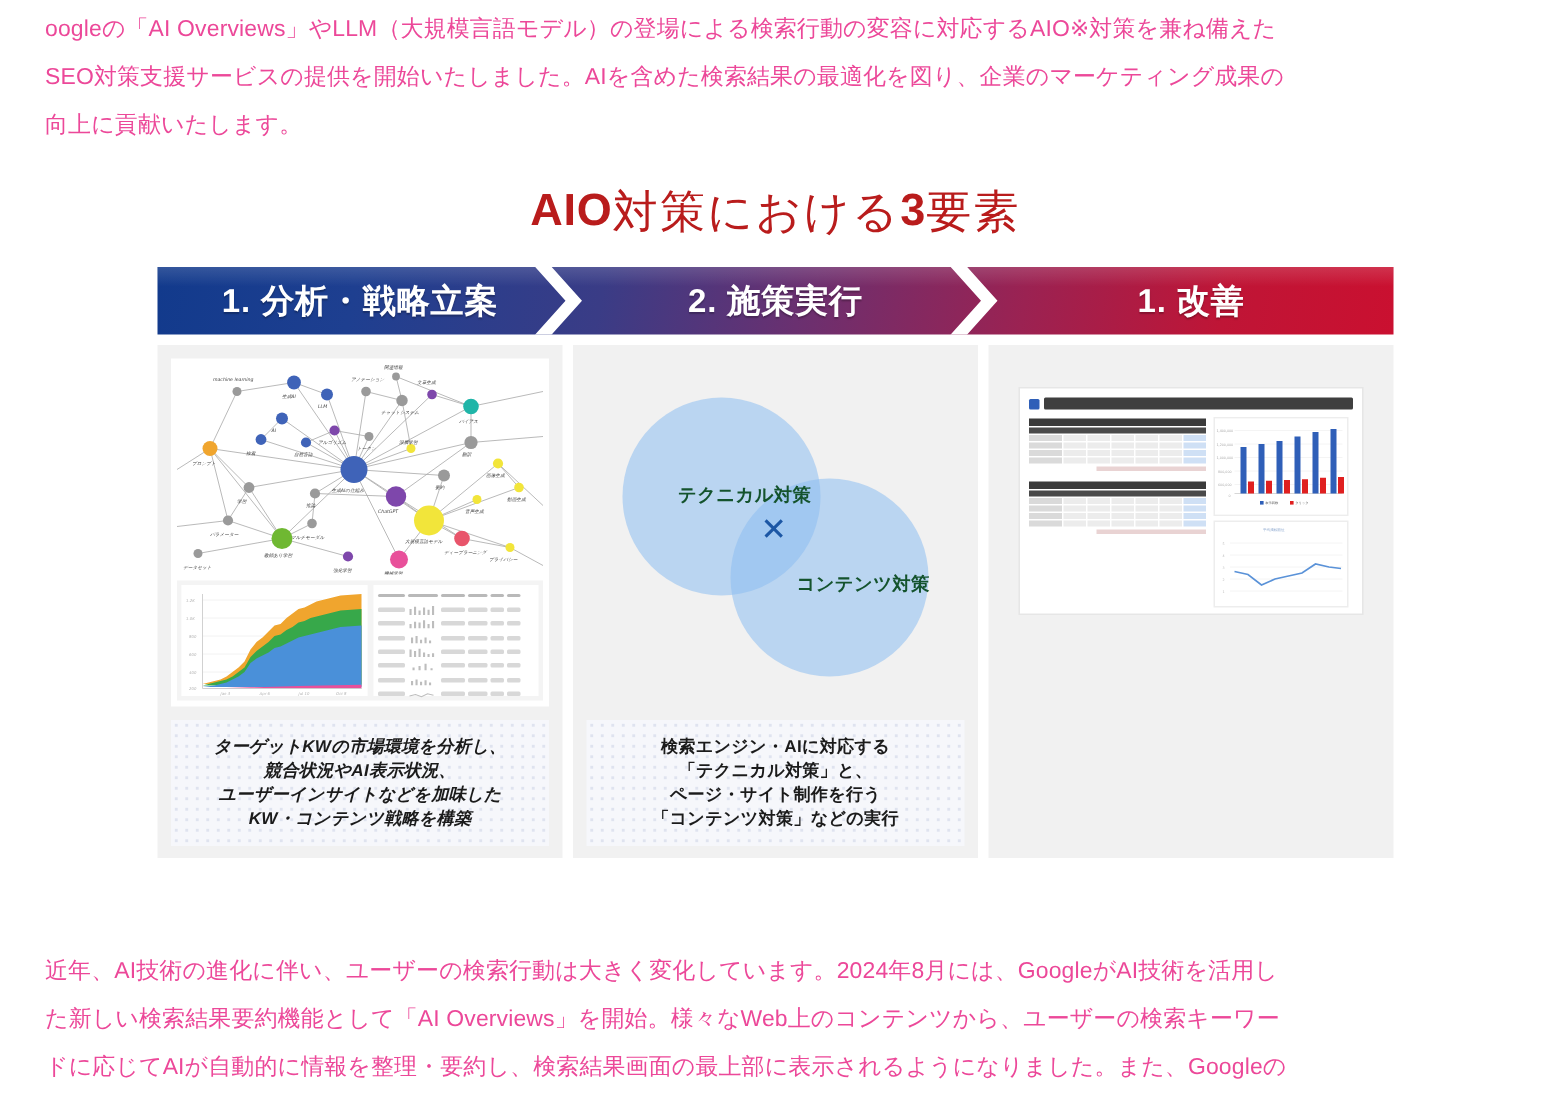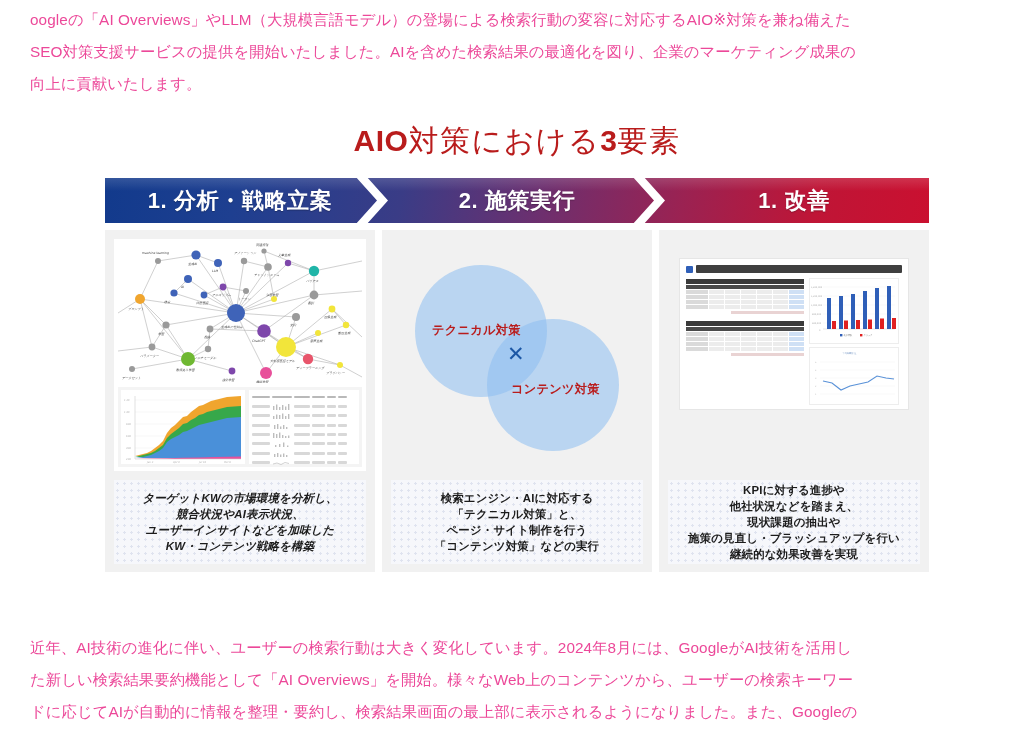--- a/index.html
+++ b/index.html
@@ -111,22 +111,22 @@
   .mt-c1{width:18px;}.mt-c2{width:20px;}.mt-c3{width:16px;}
   .mt-c4{width:13px;}.mt-c5{width:9px;}.mt-c6{width:9px;}
   .spark{width:20px;height:7px;}
 
   
   #venn{position:absolute;left:0;top:0;width:252px;height:232px;}
   .vcircle{position:absolute;border-radius:50%;background:rgba(140,190,240,.55);}
   #vc1{left:24px;top:26px;width:132px;height:132px;}
   #vc2{left:96px;top:80px;width:132px;height:132px;}
   .vlabel{
-    position:absolute;font-size:12.2px;font-weight:700;color:#b91c1c;
-    letter-spacing:.3px;white-space:nowrap;
+    position:absolute;font-size:12.2px;font-weight:700;color:#14532d;
+    letter-spacing:.3px;white-space:nowrap;margin-left:20px;
   }
   #vl1{left:41px;top:83px;}
   #vl2{left:120px;top:142px;}
   #vx{position:absolute;left:116px;top:104px;font-size:21px;font-weight:800;color:#1c57a5;line-height:1;}
 
   
   #dash{
     position:absolute;left:12px;top:20px;width:228px;height:150px;
     background:#ffffff;box-shadow:0 0 0 1px #e6e6e6;
     padding:6px;box-sizing:border-box;
@@ -667,25 +667,18 @@
                     <text x="5" y="39">2</text>
                     <text x="5" y="47">1</text>
                 </g>
               </svg>
             </div>
           </div>
         </div>
       </div>
     </div>
 
-    <div class="caption">
-      <span>KPIに対する進捗や</span>
-      <span>他社状況などを踏まえ、</span>
-      <span>現状課題の抽出や</span>
-      <span>施策の見直し・ブラッシュアップを行い</span>
-      <span>継続的な効果改善を実現</span>
-    </div>
   </div>
 </div>
 
 <div class="para" id="para-bottom">近年、AI技術の進化に伴い、ユーザーの検索行動は大きく変化しています。2024年8月には、GoogleがAI技術を活用し
 た新しい検索結果要約機能として「AI Overviews」を開始。様々なWeb上のコンテンツから、ユーザーの検索キーワー
 ドに応じてAIが自動的に情報を整理・要約し、検索結果画面の最上部に表示されるようになりました。また、Googleの</div>
 
 </body></html>

